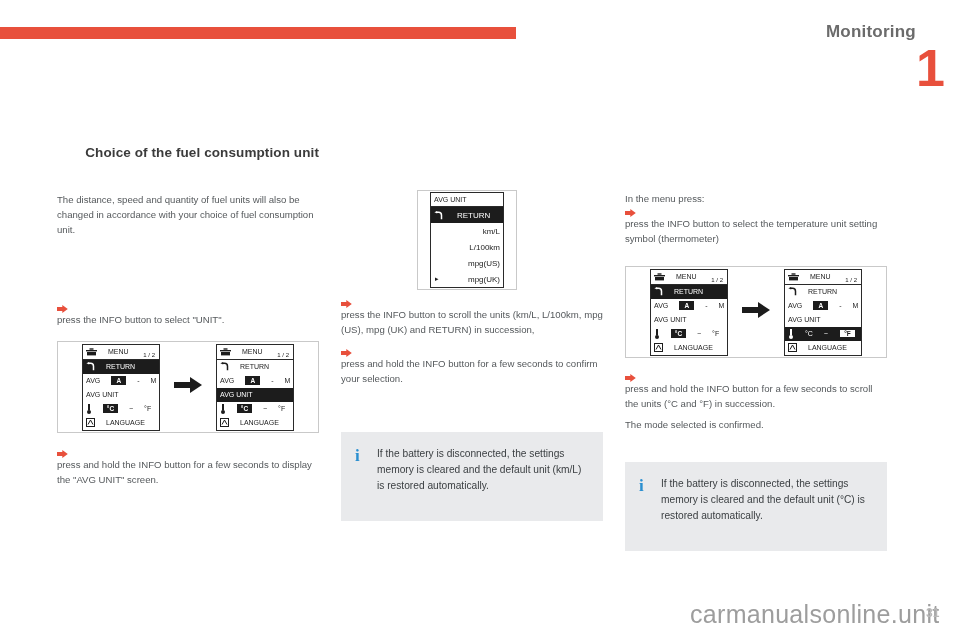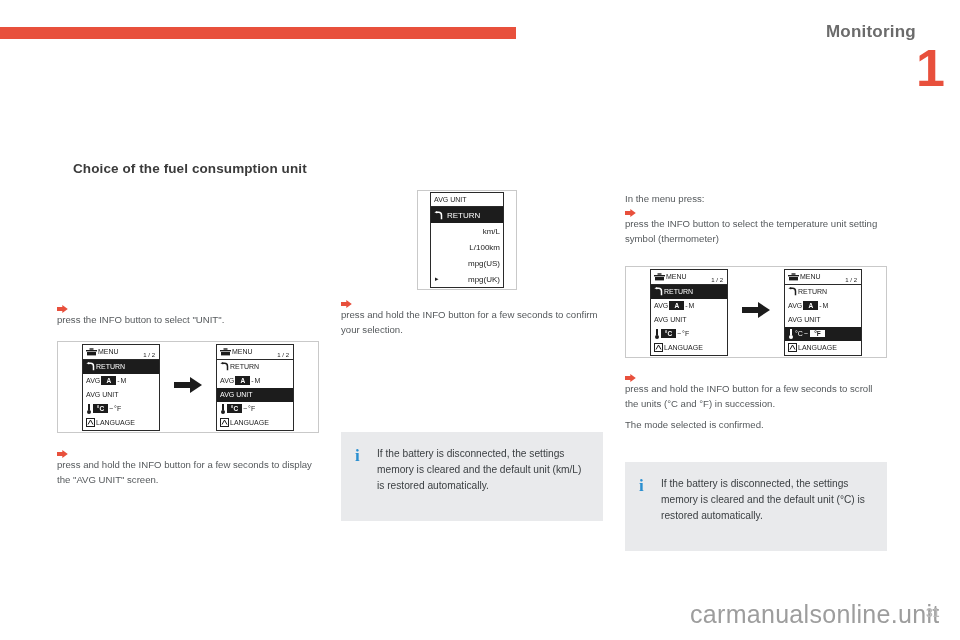--- a/index.html
+++ b/index.html
@@ -36,26 +36,27 @@
     font-size: 52px;
     font-weight: bold;
     color: #e8503c;
     line-height: 1;
     letter-spacing: -1px;
   }
 
   
   h2.sec-title {
     position: absolute;
-    margin: 16px;
+    margin: 0;
     font-size: 13.5px;
     font-weight: bold;
     color: #3b3b3b;
     line-height: 1.25;
     letter-spacing: .1px;
+    text-align: right;
   }
   .body-text {
     position: absolute;
     font-size: 9.6px;
     color: #55595c;
     line-height: 1.55;
   }
   .lead-in {
     position: absolute;
     font-size: 9.6px;
@@ -138,21 +139,21 @@
     font-family: "Liberation Sans", sans-serif;
     color: #1c1c1c;
   }
   .lcd-row {
     display: flex;
     align-items: center;
     height: 14px;
     padding: 0 3px;
     box-sizing: border-box;
     font-size: 7px;
-    gap: 1px;
+    gap: 11px;
     position: relative;
   }
   .lcd-row.header {
     border-bottom: 1px solid #2a2a2a;
     height: 15px;
   }
   .lcd-row.inv {
     background: #1c1c1c;
     color: #ffffff;
   }
@@ -217,20 +218,21 @@
 <body>
 
 <div id="page">
 
   <div class="top-rule"></div>
   <div class="chapter-name">Monitoring</div>
   <div class="chapter-num">1</div>
 
   <h2 class="sec-title" style="left:57px; top:145px; width:262px;">Choice of the fuel consumption unit</h2>
 
+  <div class="body-text" style="left:57px; top:193px; width:262px;">The distance, speed and quantity of fuel units will also be changed in accordance with your choice of fuel consumption unit.</div>
 
 
   <div class="bullet-list" style="left:57px; top:302px; width:262px;">
     <div class="bullet-row">
       <span class="ptr">
         <svg width="11" height="8" viewBox="0 0 11 8">
             <path d="M0 2h5.3V0L10.8 4 5.3 8V6H0z" fill="#e8503c"></path>
           </svg>
       </span>
       <span class="bullet-txt">press the INFO button to select "UNIT".</span>
@@ -383,20 +385,28 @@
     </div>
   </div>
 
   <div class="bullet-list" style="left:341px; top:297px; width:262px;">
     <div class="bullet-row">
       <span class="ptr">
         <svg width="11" height="8" viewBox="0 0 11 8">
             <path d="M0 2h5.3V0L10.8 4 5.3 8V6H0z" fill="#e8503c"></path>
           </svg>
       </span>
+      <span class="bullet-txt">press the INFO button to scroll the units (km/L, L/100km, mpg (US), mpg (UK) and RETURN) in succession,</span>
+    </div>
+    <div class="bullet-row">
+      <span class="ptr">
+        <svg width="11" height="8" viewBox="0 0 11 8">
+            <path d="M0 2h5.3V0L10.8 4 5.3 8V6H0z" fill="#e8503c"></path>
+          </svg>
+      </span>
       <span class="bullet-txt">press and hold the INFO button for a few seconds to confirm your selection.</span>
     </div>
   </div>
 
   <div class="note" style="left:341px; top:432px; width:262px; height:89px;">
     <div class="note-icon">i</div>
     <div class="note-text">If the battery is disconnected, the settings memory is cleared and the default unit (km/L) is restored automatically.</div>
   </div>
 
 

